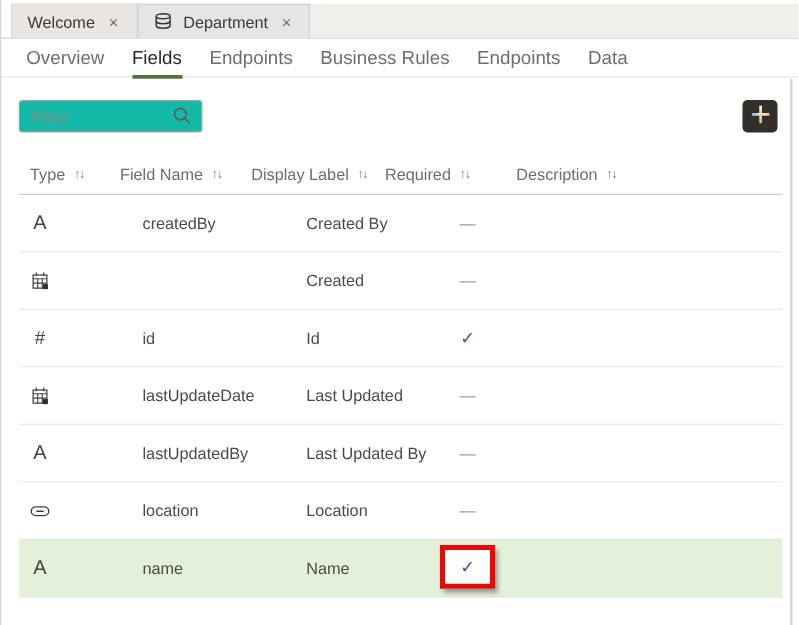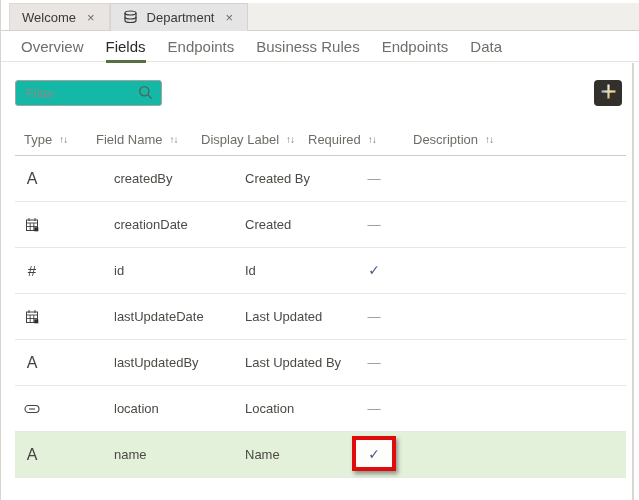--- a/index.html
+++ b/index.html
@@ -191,21 +191,20 @@
           <rect x="1.5" y="3" width="11" height="10.5" fill="none" stroke="#44413d" stroke-width="1"></rect>
           <line x1="4" y1="1" x2="4" y2="4" stroke="#44413d" stroke-width="1"></line>
           <line x1="10" y1="1" x2="10" y2="4" stroke="#44413d" stroke-width="1"></line>
           <line x1="1.5" y1="6" x2="12.5" y2="6" stroke="#44413d" stroke-width="0.9"></line>
           <line x1="5.2" y1="6" x2="5.2" y2="13.5" stroke="#44413d" stroke-width="0.9"></line>
           <line x1="8.8" y1="6" x2="8.8" y2="13.5" stroke="#44413d" stroke-width="0.9"></line>
           <line x1="1.5" y1="9.5" x2="12.5" y2="9.5" stroke="#44413d" stroke-width="0.9"></line>
           <rect x="9.3" y="10.3" width="4" height="4" fill="#2e2b28"></rect>
         </svg>
       </span>
-      <span class="fname">creationDate</span>
       <span class="dlabel">Created</span>
       <span class="req dash">—</span>
     </div>
 
     <div class="trow">
       <span class="ticon hashsym">#</span>
       <span class="fname">id</span>
       <span class="dlabel">Id</span>
       <span class="req check">✓</span>
     </div>

